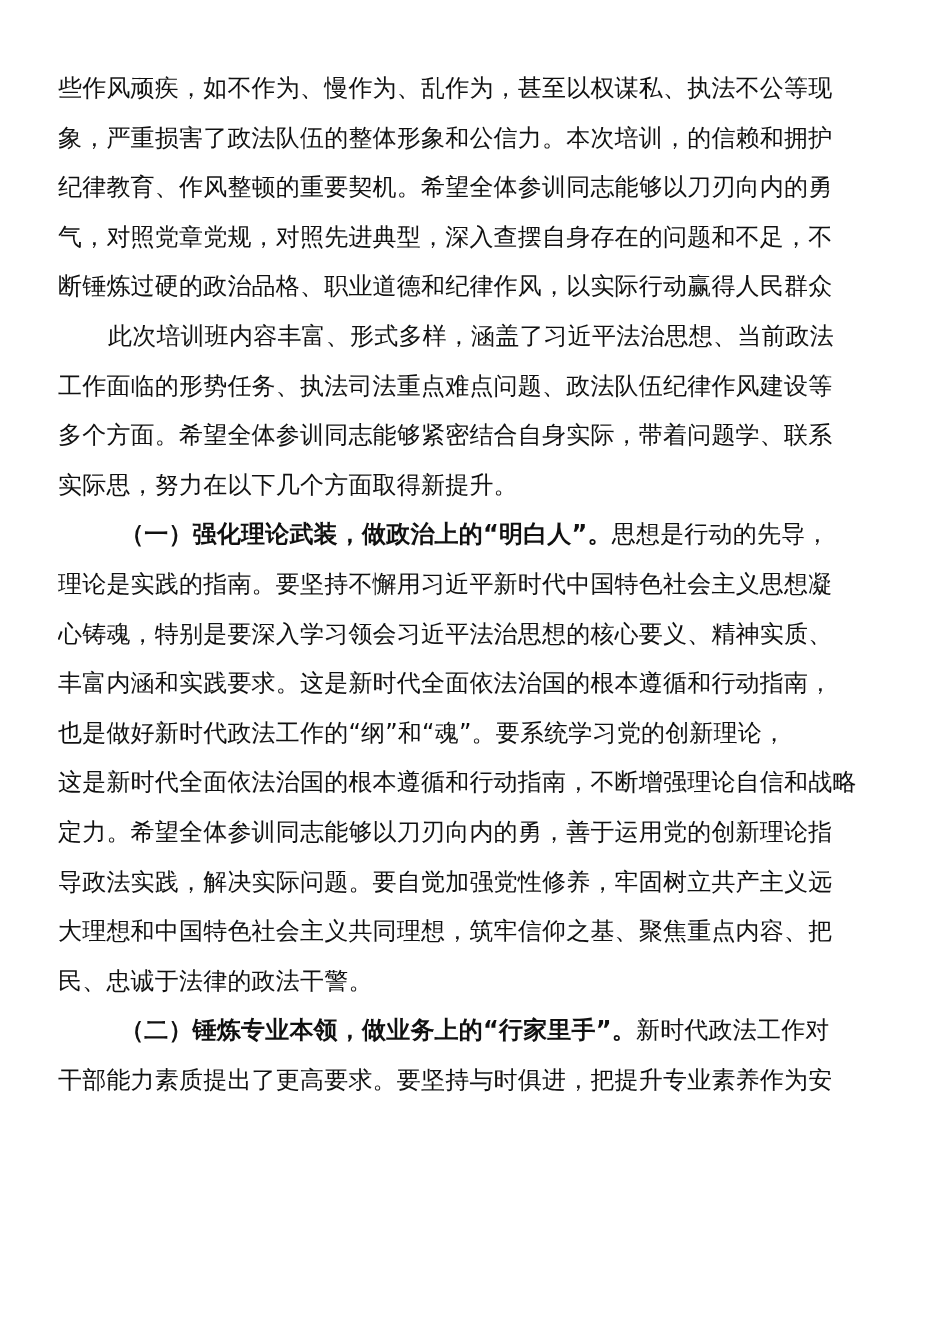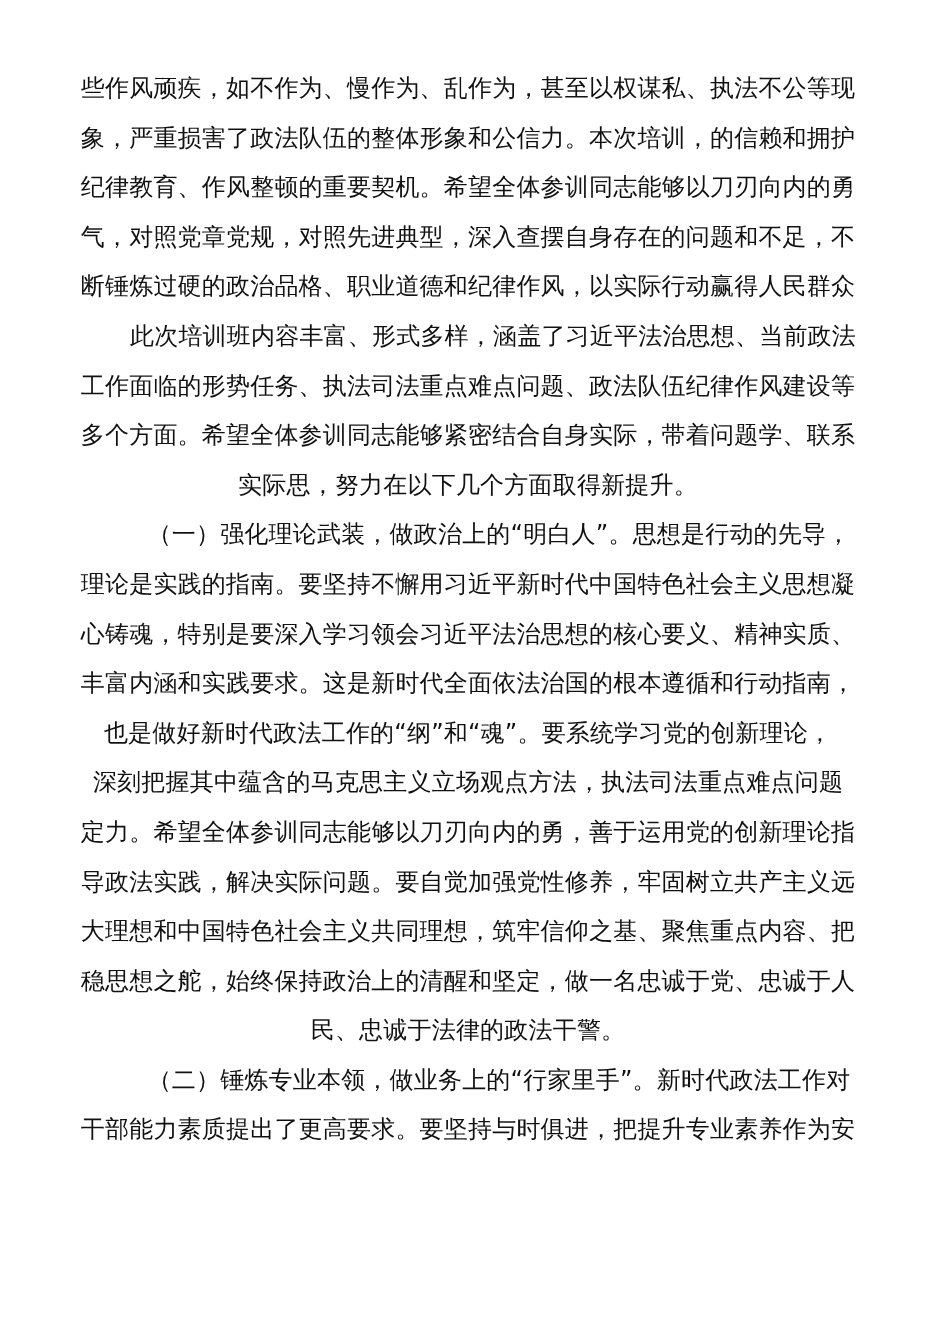--- a/index.html
+++ b/index.html
@@ -3,24 +3,24 @@
   <meta charset="utf-8">
   <style>
     html, body { margin: 0; padding: 0; background: #ffffff; }
     body { width: 950px; height: 1344px; overflow: hidden; position: relative; }
     .page {
       position: absolute; left: 58px; top: 64px; width: 820px;
       font-family: "DejaVu Sans", "Liberation Sans", sans-serif;
       font-size: 24px; line-height: 49.6px; color: #111111;
       letter-spacing: 0.2px;
     }
-    .line { display: block; height: 49.6px; white-space: nowrap; overflow: hidden; text-align: center; }
+    .line { display: block; height: 49.6px; white-space: nowrap; overflow: hidden; }
     .indent { padding-left: 50px; }
     .indent-bold { padding-left: 62px; }
-    .bold { font-weight: normal; }
+    .bold { font-weight: bold; }
   </style>
 </head>
 <body>
 
 <div class="page">
   <span class="line">些作风顽疾，如不作为、慢作为、乱作为，甚至以权谋私、执法不公等现</span>
   <span class="line">象，严重损害了政法队伍的整体形象和公信力。本次培训，的信赖和拥护</span>
   <span class="line">纪律教育、作风整顿的重要契机。希望全体参训同志能够以刀刃向内的勇</span>
   <span class="line">气，对照党章党规，对照先进典型，深入查摆自身存在的问题和不足，不</span>
   <span class="line">断锤炼过硬的政治品格、职业道德和纪律作风，以实际行动赢得人民群众</span>
@@ -29,22 +29,21 @@
   <span class="line indent">此次培训班内容丰富、形式多样，涵盖了习近平法治思想、当前政法</span>
   <span class="line">工作面临的形势任务、执法司法重点难点问题、政法队伍纪律作风建设等</span>
   <span class="line">多个方面。希望全体参训同志能够紧密结合自身实际，带着问题学、联系</span>
   <span class="line">实际思，努力在以下几个方面取得新提升。</span>
 
   <span class="line indent-bold"><span class="bold">（一）强化理论武装，做政治上的“明白人”。</span><span>思想是行动的先导，</span></span>
   <span class="line">理论是实践的指南。要坚持不懈用习近平新时代中国特色社会主义思想凝</span>
   <span class="line">心铸魂，特别是要深入学习领会习近平法治思想的核心要义、精神实质、</span>
   <span class="line">丰富内涵和实践要求。这是新时代全面依法治国的根本遵循和行动指南，</span>
   <span class="line">也是做好新时代政法工作的“纲”和“魂”。要系统学习党的创新理论，</span>
-  <span class="line">深刻把握其中蕴含的马克思主义立场观点方法，执法司法重点难点问题</span>
+  <span class="line">这是新时代全面依法治国的根本遵循和行动指南，不断增强理论自信和战略</span>
   <span class="line">定力。希望全体参训同志能够以刀刃向内的勇，善于运用党的创新理论指</span>
   <span class="line">导政法实践，解决实际问题。要自觉加强党性修养，牢固树立共产主义远</span>
   <span class="line">大理想和中国特色社会主义共同理想，筑牢信仰之基、聚焦重点内容、把</span>
-  <span class="line">稳思想之舵，始终保持政治上的清醒和坚定，做一名忠诚于党、忠诚于人</span>
   <span class="line">民、忠诚于法律的政法干警。</span>
 
   <span class="line indent-bold"><span class="bold">（二）锤炼专业本领，做业务上的“行家里手”。</span><span>新时代政法工作对</span></span>
   <span class="line">干部能力素质提出了更高要求。要坚持与时俱进，把提升专业素养作为安</span>
 </div>
 
 </body></html>

